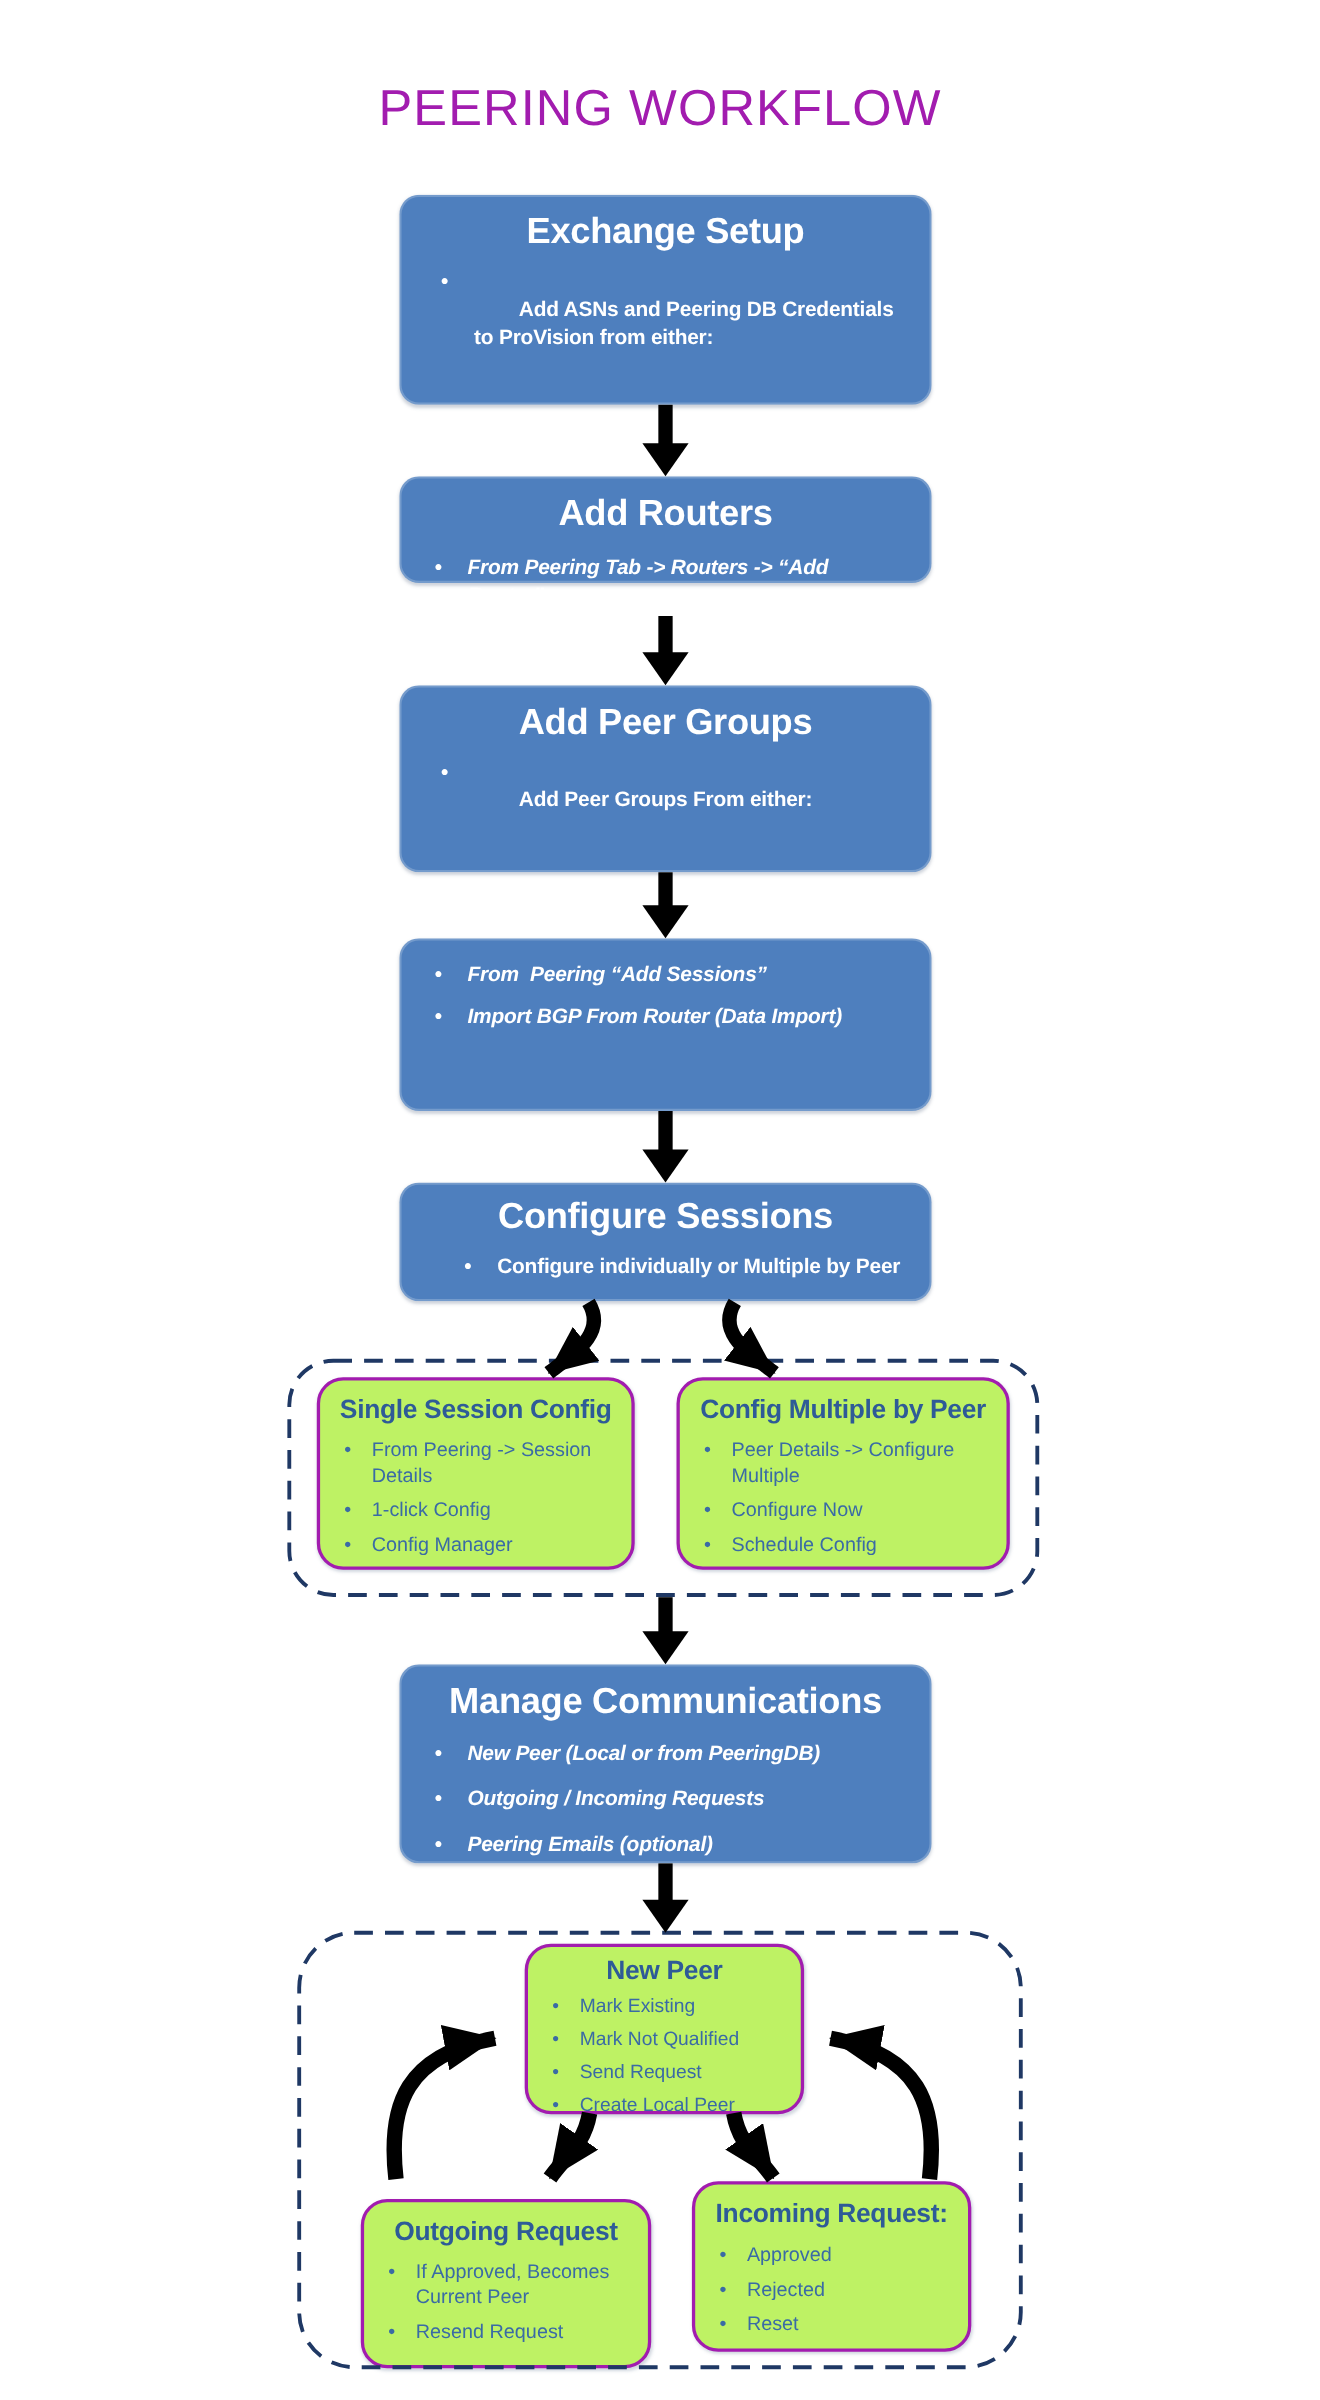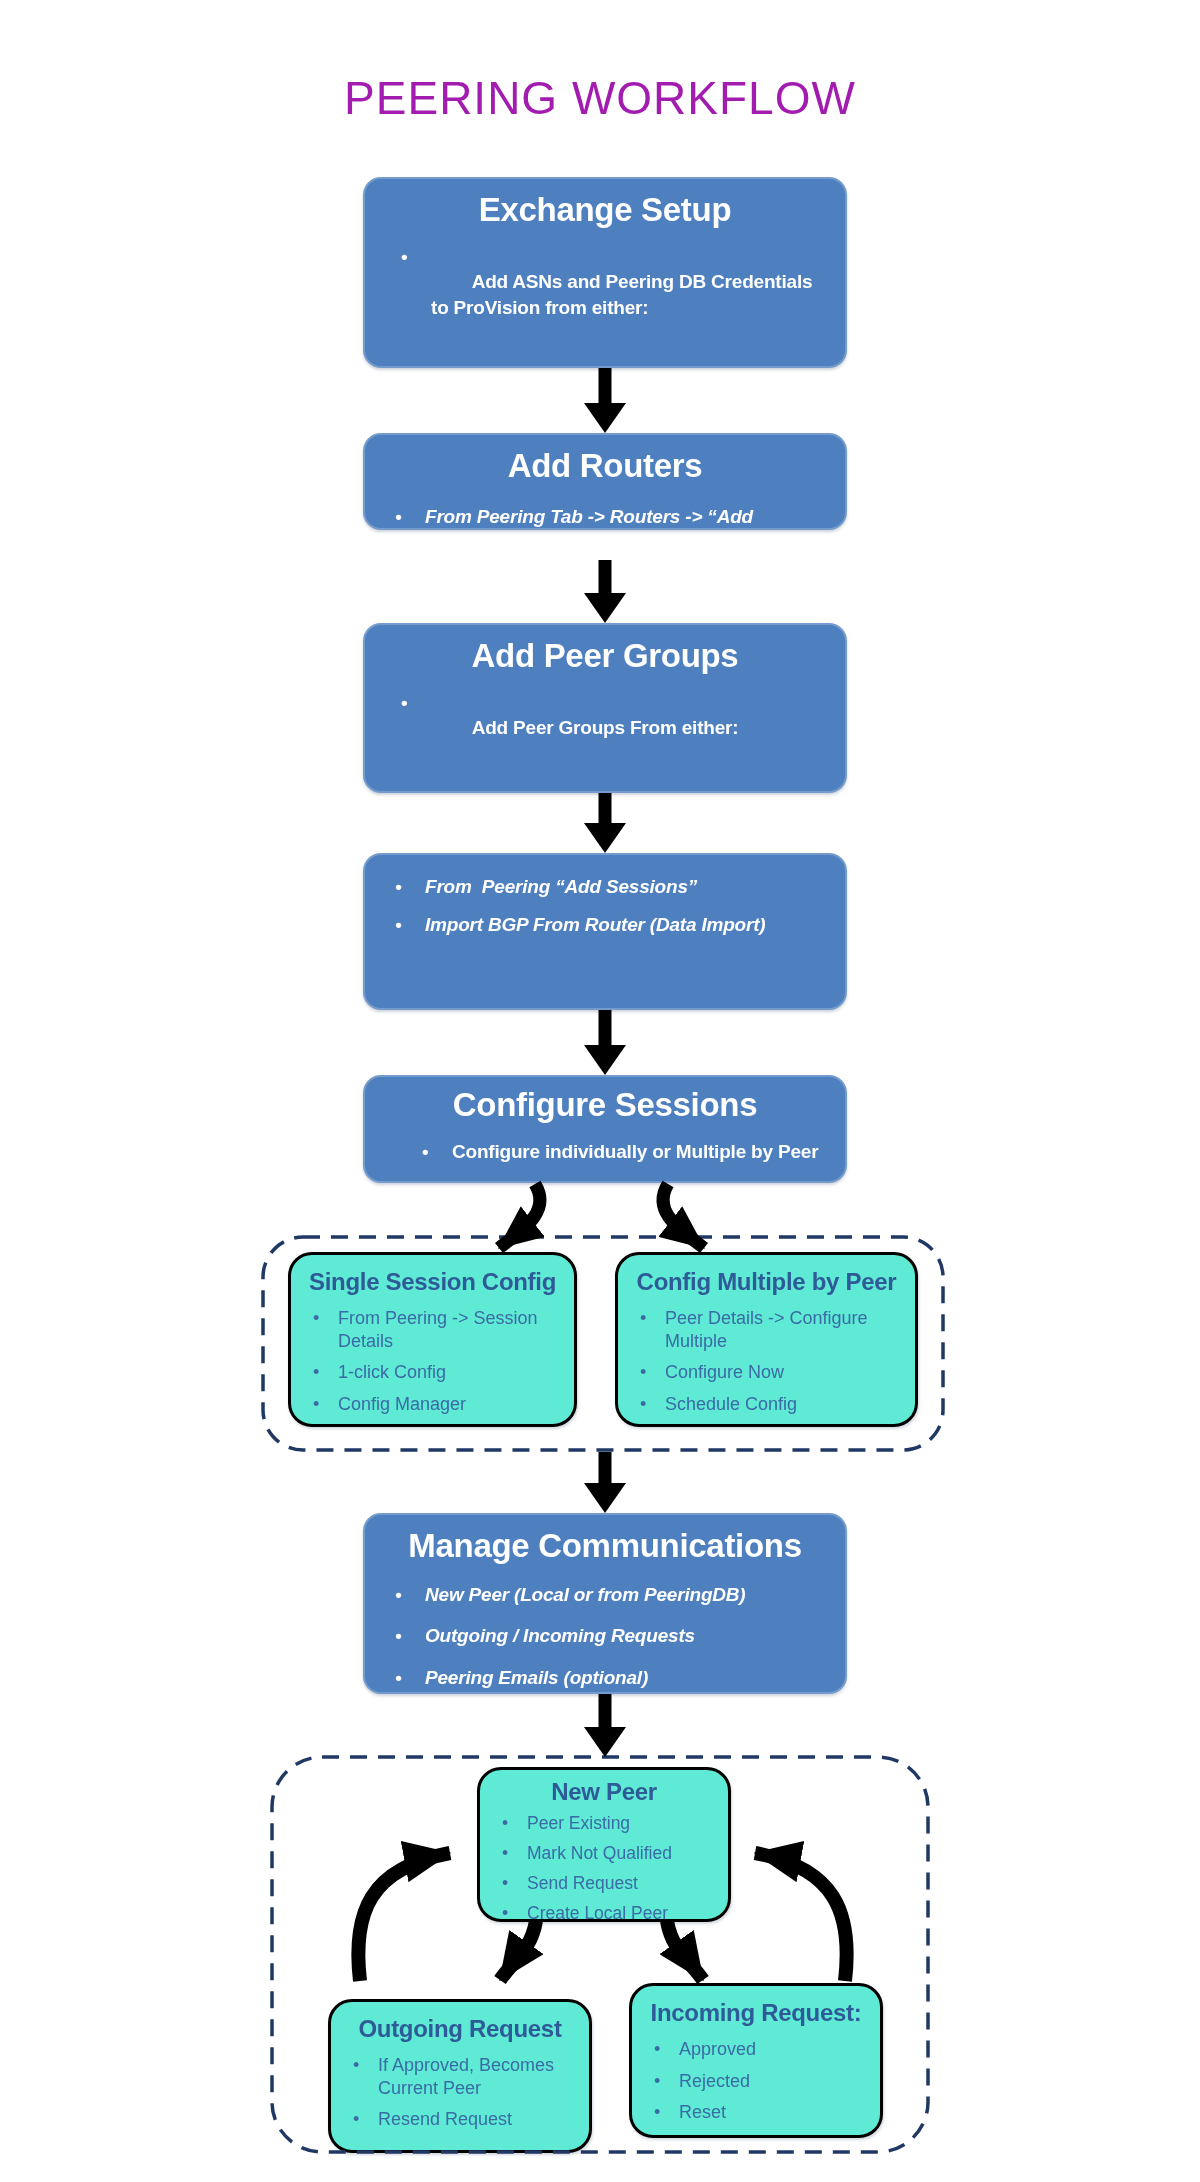--- a/index.html
+++ b/index.html
@@ -16,21 +16,21 @@
   .bb ul{list-style:none;margin:15px 0 0;padding:0 20px 0 36px;font-size:19px;font-weight:700;
          letter-spacing:-0.2px;}
   .bb.tight ul{padding-left:30px;margin-top:19px;font-style:italic;}
   .bb.mid ul{padding-left:57px;margin-top:15px;}
   .bb li{position:relative;padding-left:30px;margin-bottom:13px;line-height:1.34;white-space:pre-wrap;}
   .bb li::before{content:"\2022";position:absolute;left:0;top:0;}
   .bb ul.subs{margin:6px 0 0 71px;padding:0;}
   .bb ul.subs li{margin-bottom:9px;}
 
   
-  .wb{position:absolute;background:#5eead4;border:3px solid #000000;border-radius:24px;
+  .wb{position:absolute;background:#bef264;border:3px solid #a21caf;border-radius:24px;
       box-sizing:border-box;box-shadow:1px 2px 3px rgba(90,110,140,0.28);}
   .wb h3{font-size:24px;font-weight:700;color:#2e5b97;text-align:center;margin:13px 4px 0;
          letter-spacing:-0.3px;}
   .wb ul{list-style:none;margin:11px 0 0;padding:0 10px 0 22px;color:#3a6ba5;font-size:18px;}
   .wb li{position:relative;padding-left:25px;margin-bottom:9px;line-height:1.25;}
   .wb li::before{content:"\2022";position:absolute;left:0;top:0;}
   .wb.compact h3{margin-top:8px;}
   .wb.compact ul{margin-top:7px;font-size:17.5px;}
   .wb.compact li{margin-bottom:8px;}
 
@@ -113,21 +113,21 @@
     <ul>
       <li><span>Peer Details -&gt; Configure Multiple</span></li>
       <li><span>Configure Now</span></li>
       <li><span>Schedule Config</span></li>
     </ul>
   </div>
 
   <div class="wb compact" style="left:477px;top:1767px;width:254px;height:155px;">
     <h3>New Peer</h3>
     <ul>
-      <li><span>Peer Existing</span></li>
+      <li><span>Mark Existing</span></li>
       <li><span>Mark Not Qualified</span></li>
       <li><span>Send Request</span></li>
       <li><span>Create Local Peer</span></li>
     </ul>
   </div>
 
   <div class="wb" style="left:328px;top:1999px;width:264px;height:154px;">
     <h3>Outgoing Request</h3>
     <ul>
       <li><span>If Approved, Becomes Current Peer</span></li>

